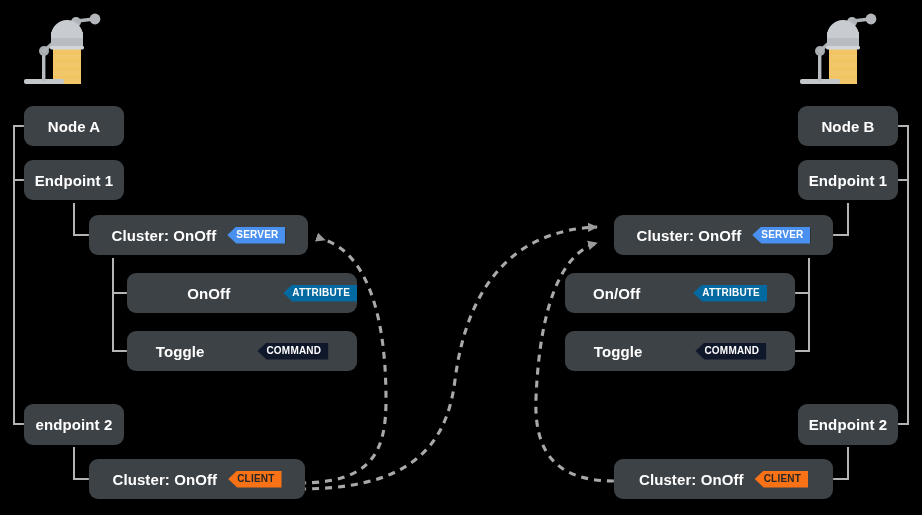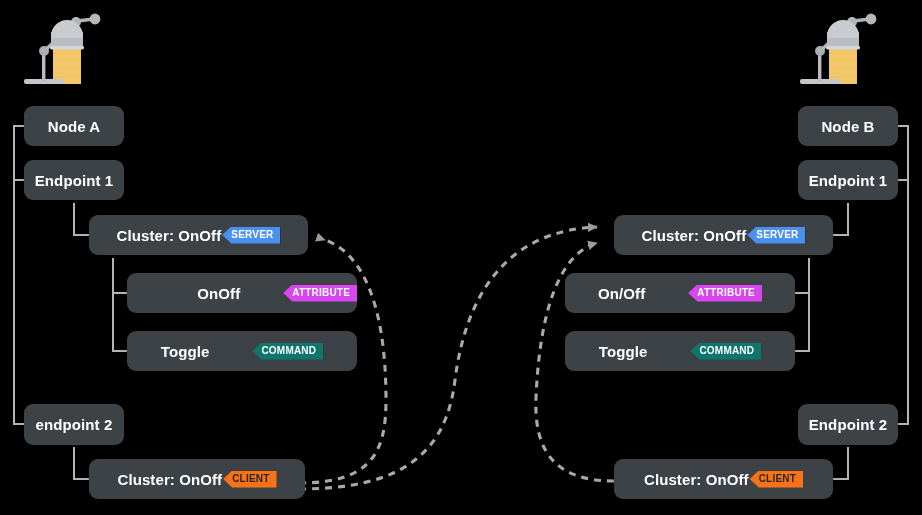--- a/index.html
+++ b/index.html
@@ -28,42 +28,42 @@
   .box .lbl{
     font-size:15px;
     font-weight:700;
     letter-spacing:.1px;
     color:#ffffff;
     white-space:nowrap;
   }
   
   .simple{justify-content:center;}
   
-  .rowbox{justify-content:center;gap:1px;}
+  .rowbox{justify-content:center;gap:11px;}
 
   
   .badge{
     position:relative;
     display:inline-flex;
     align-items:center;
     justify-content:center;
     height:17px;
     padding:0 7px 0 9px;
     font-size:10px;
     font-weight:700;
     letter-spacing:.2px;
     line-height:1;
     color:#fff;
     box-sizing:border-box;
     filter:drop-shadow(1px 1px 0 rgba(0,0,0,.55));
     clip-path:polygon(9px 0, 100% 0, 100% 100%, 9px 100%, 0 50%);
   }
   .badge.server{background:#4a90f0;color:#ffffff;}
-  .badge.attribute{background:#d946ef;color:#ffffff;}
-  .badge.command{background:#0f766e;color:#ffffff;}
+  .badge.attribute{background:#0369a1;color:#ffffff;}
+  .badge.command{background:#0f172a;color:#ffffff;}
   .badge.client{background:#f97316;color:#262626;}
 
   .lamp{position:absolute;}
 </style>
 </head>
 <body>
 
 <div id="stage">
 
   <svg class="layer" id="lines" viewBox="0 0 922 515" xmlns="http://www.w3.org/2000/svg">

